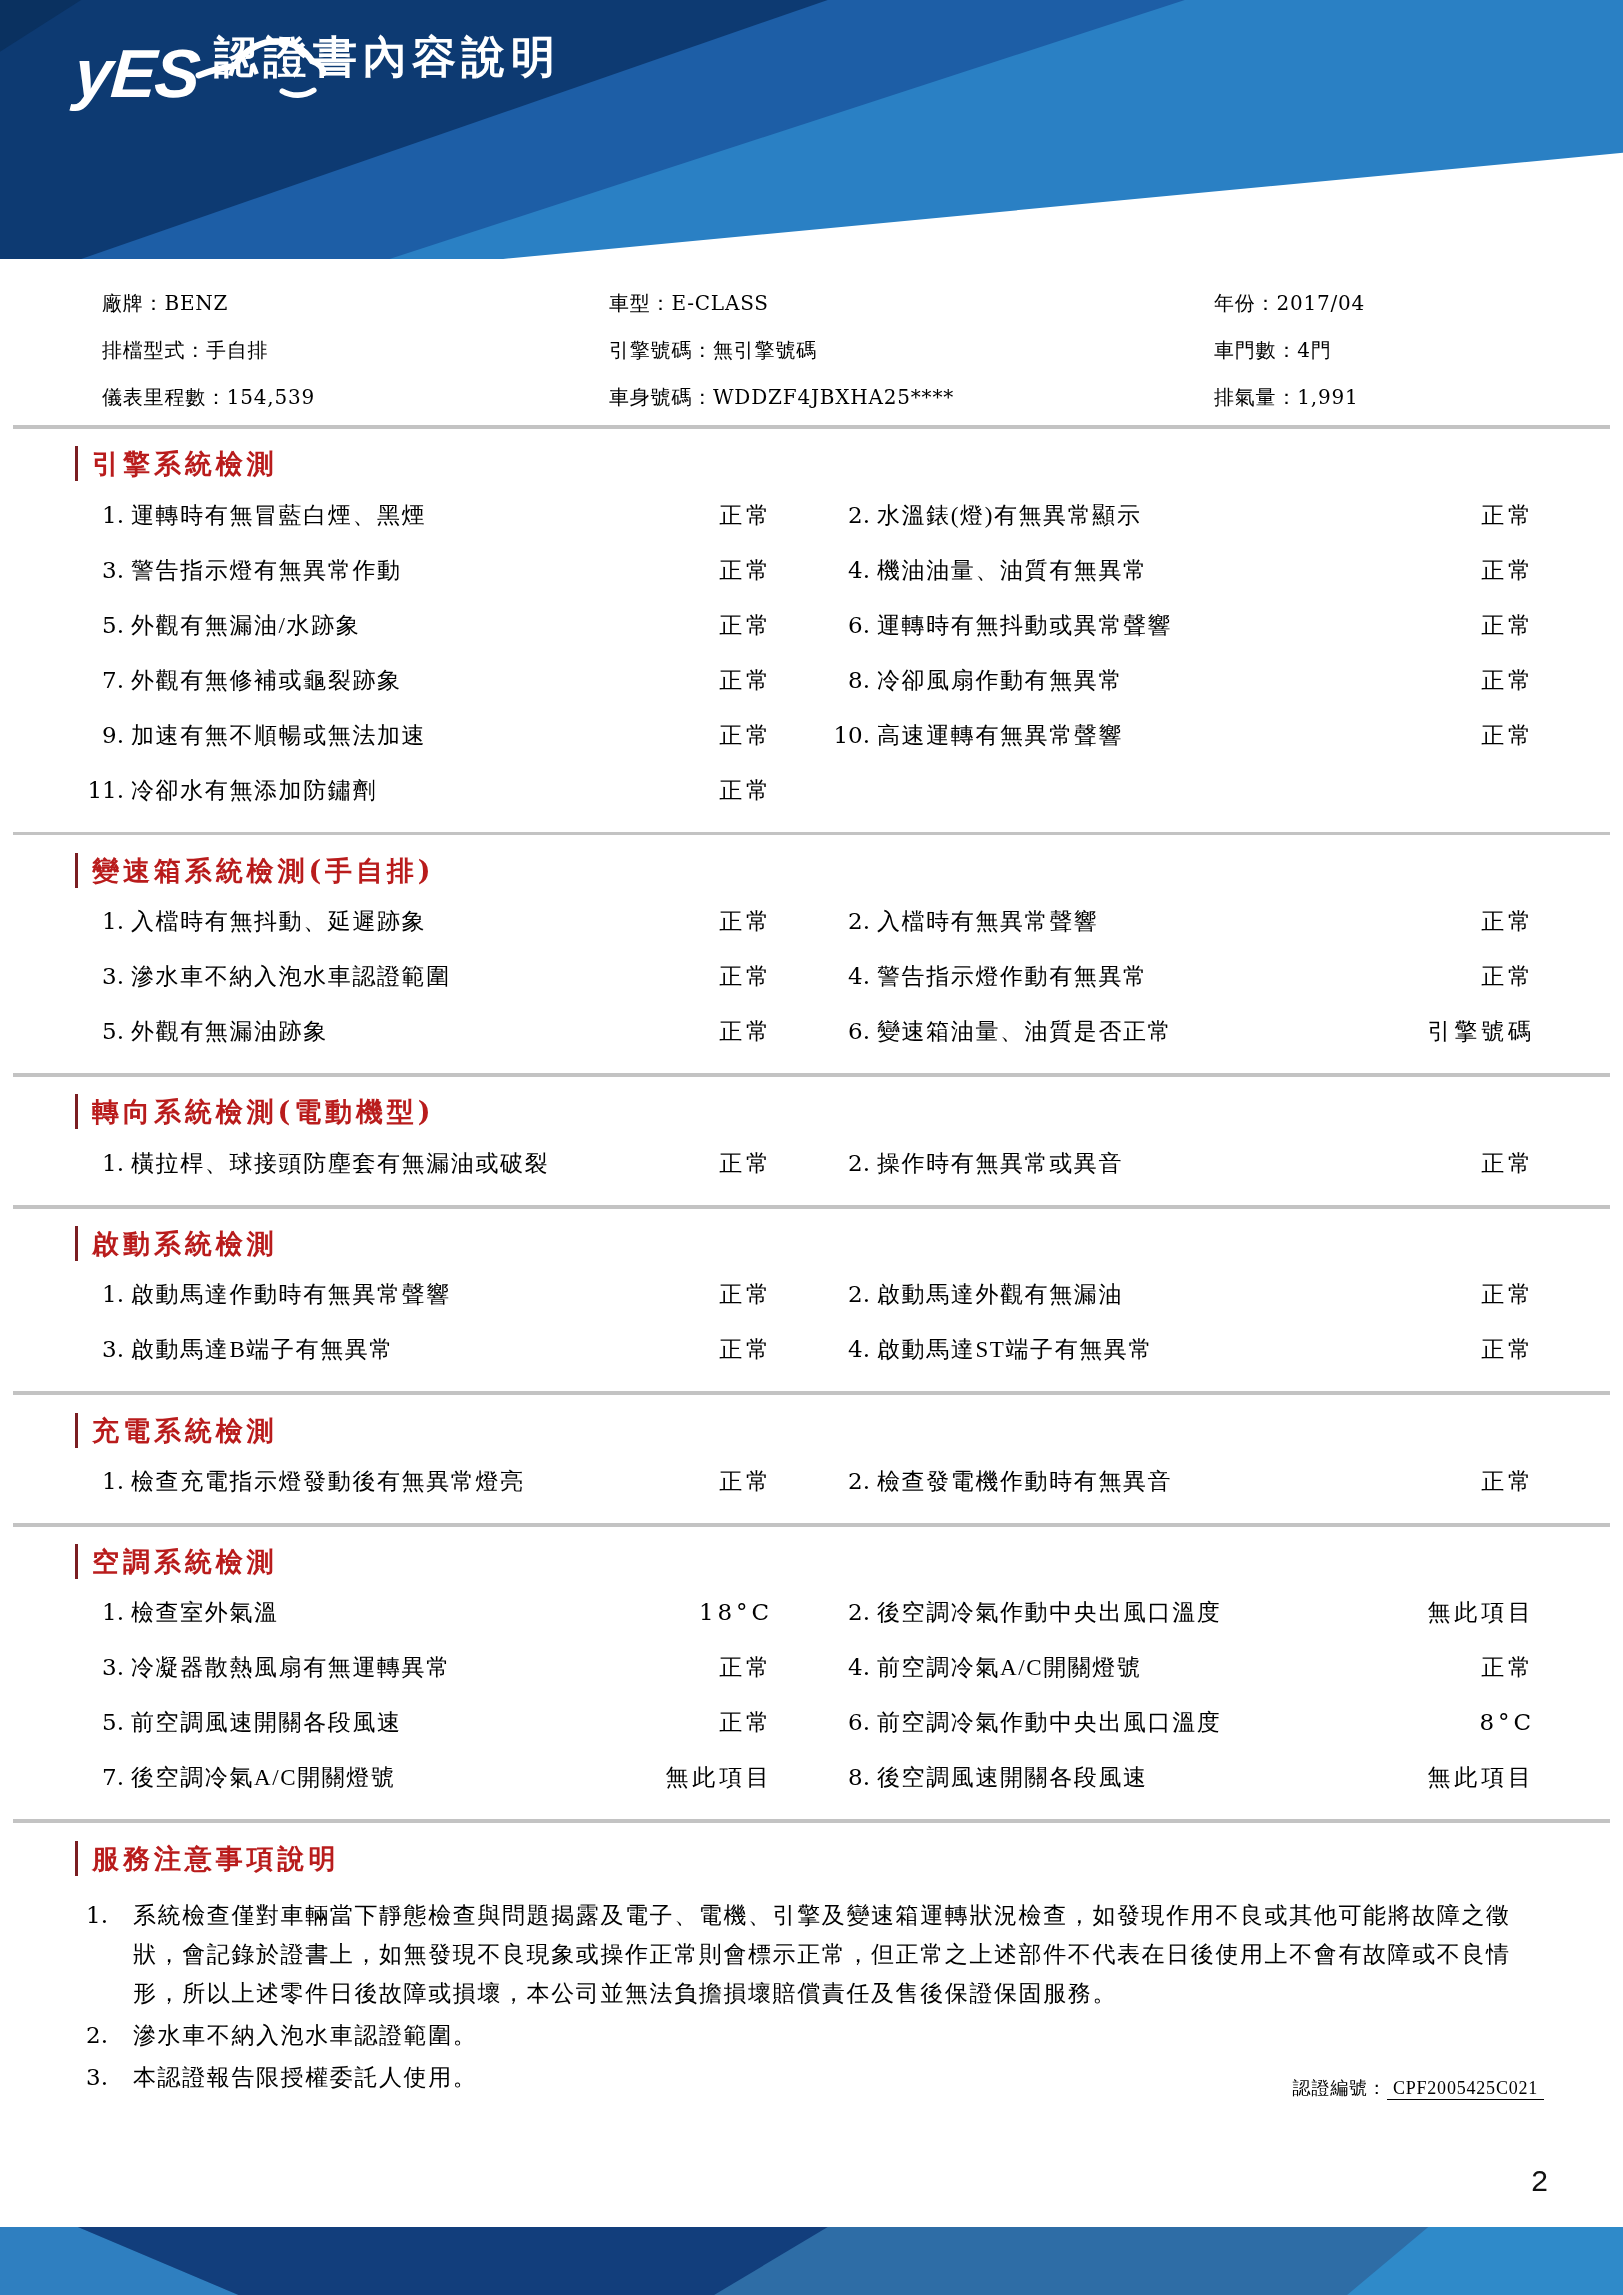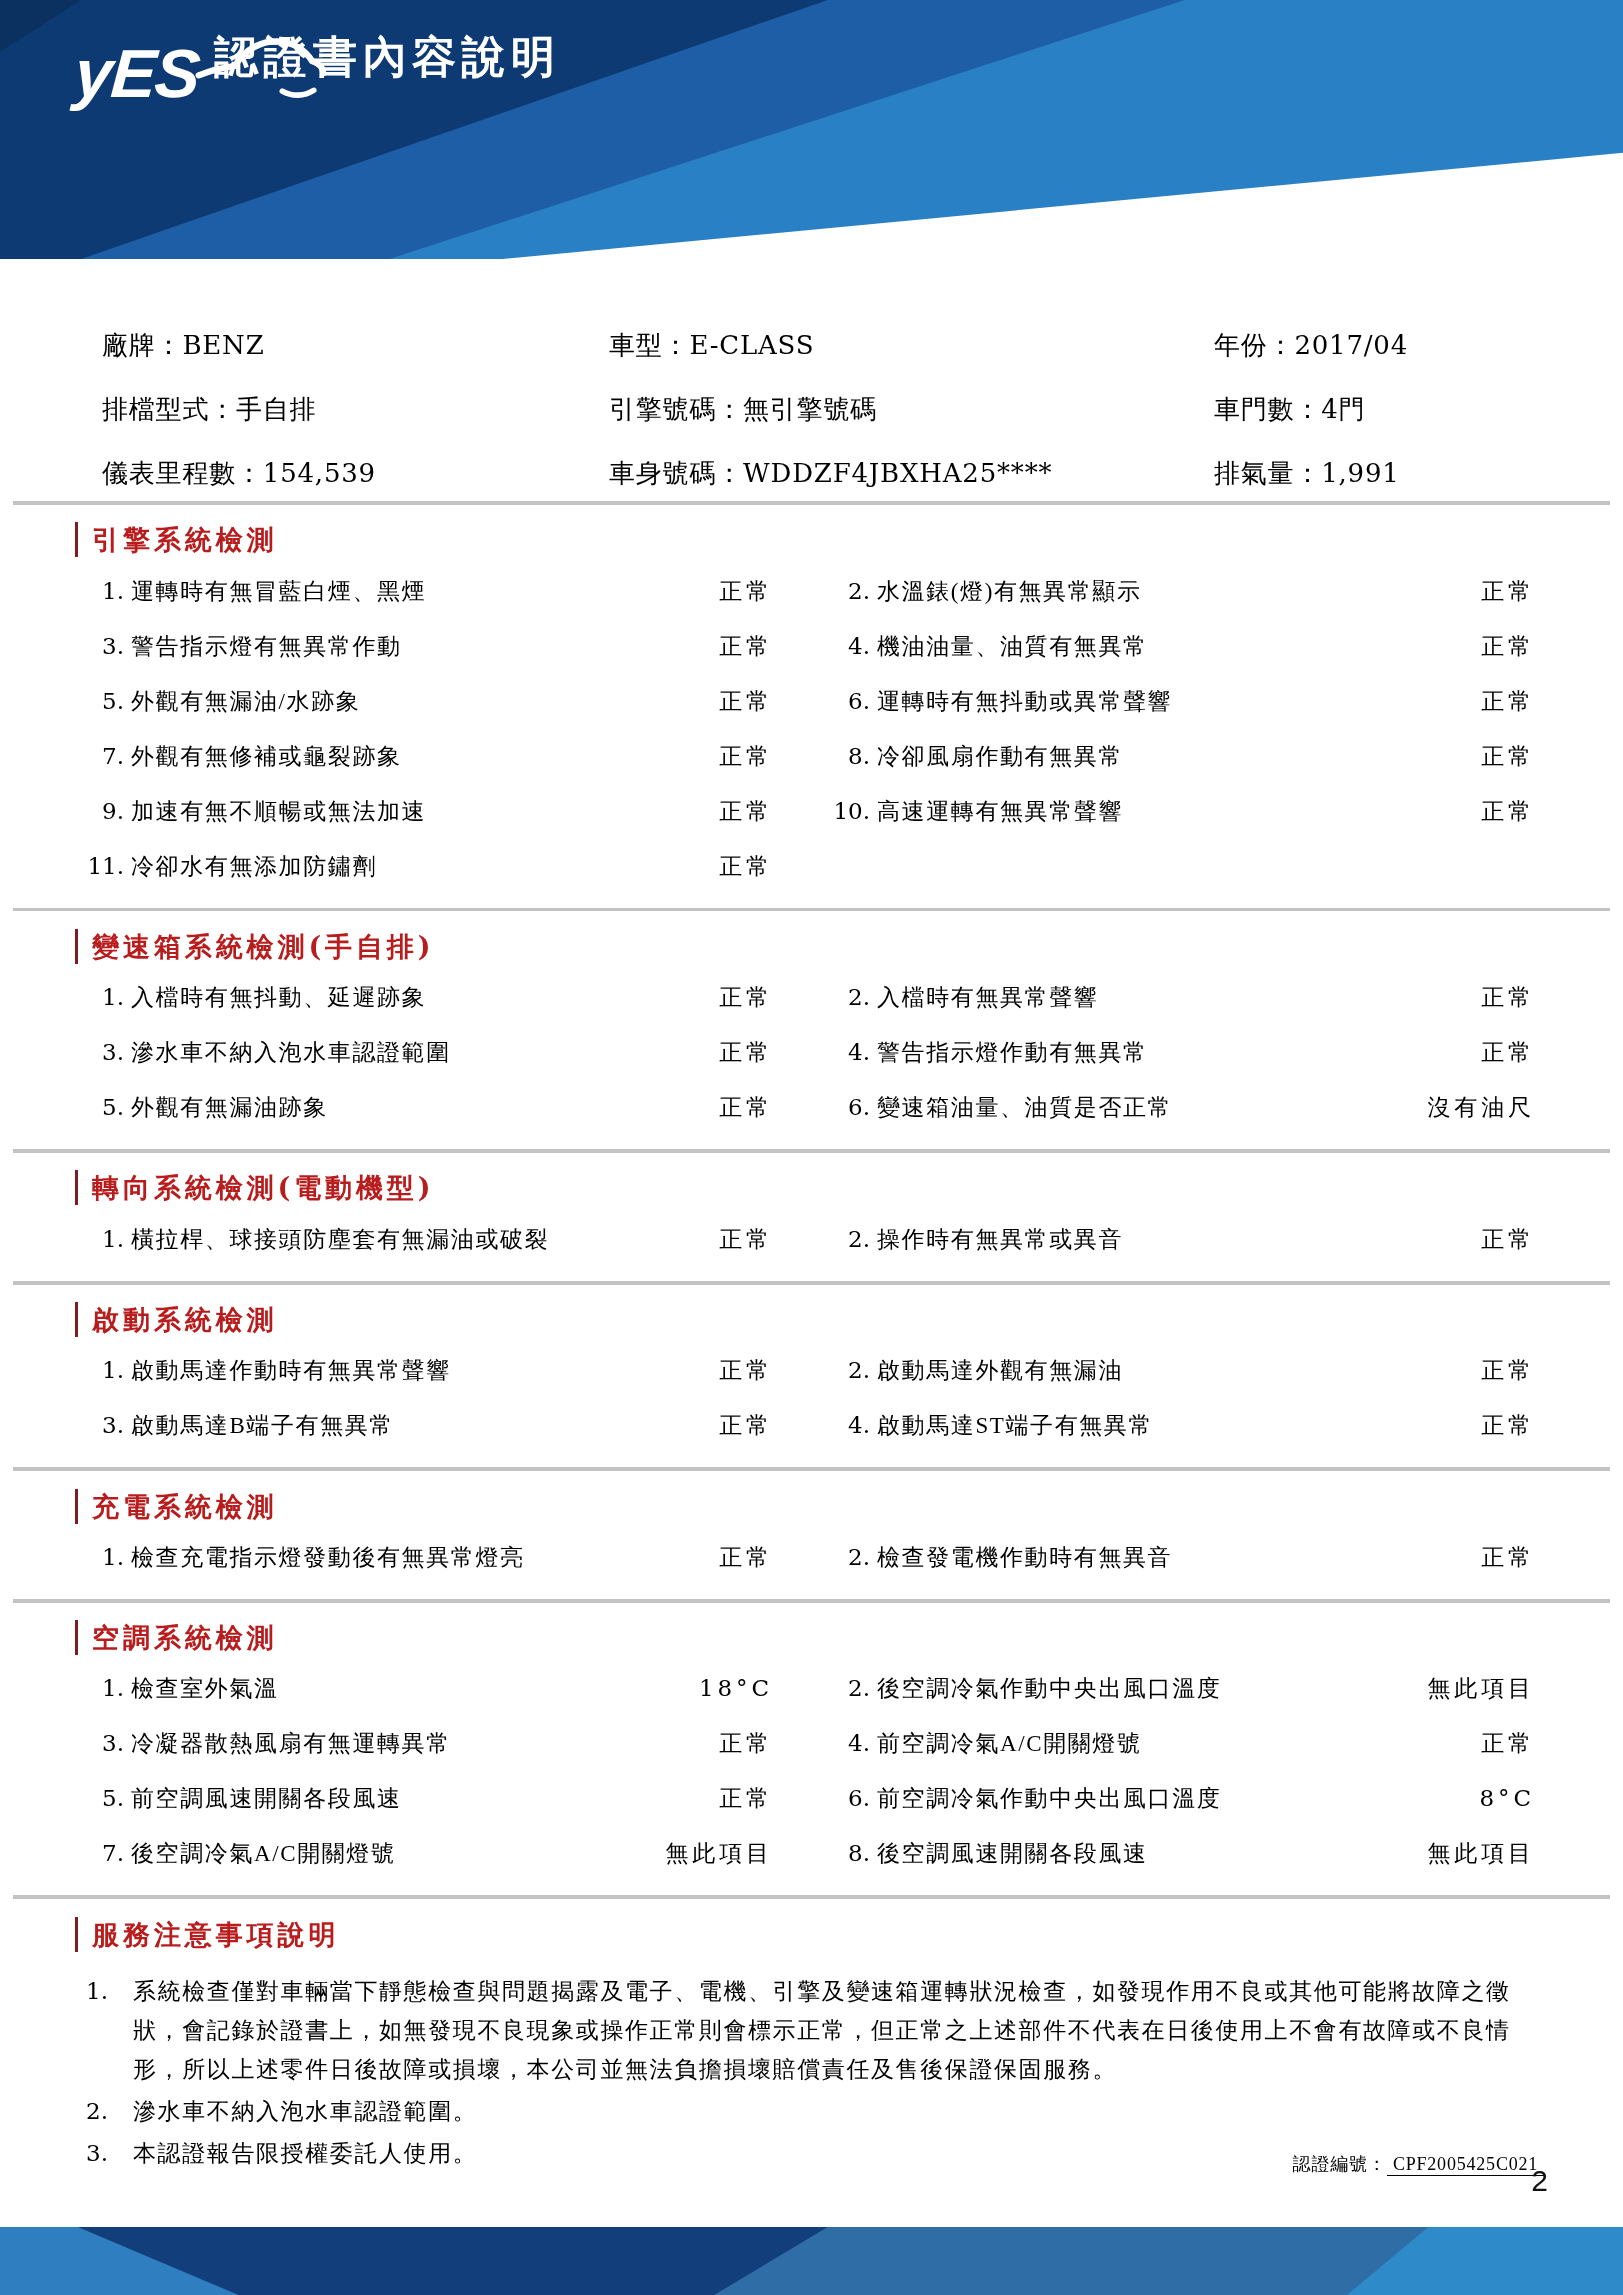--- a/index.html
+++ b/index.html
@@ -20,22 +20,22 @@
     font-family:"Liberation Sans","DejaVu Sans",sans-serif;font-style:italic;font-weight:900;
     font-size:68px;line-height:68px;color:#fff;letter-spacing:-1.6px;transform:skewX(-4deg);
   }
   .brand-car{margin-left:-4.7px;margin-bottom:4.7px;}
   .hdr-title{
     position:absolute;left:214px;top:28px;
     font-family:"Liberation Sans","DejaVu Sans",sans-serif;font-weight:bold;
     font-size:44px;color:#ffffff;letter-spacing:5.5px;white-space:nowrap;
   }
   
-  .info{margin:72px 31px 0 102px;display:grid;grid-template-columns:507px 605px auto;row-gap:36px;
-        font-size:26px;line-height:28px;letter-spacing:0.8px;}
+  .info{margin:30px 31px 0 102px;display:grid;grid-template-columns:507px 605px auto;row-gap:19px;
+        font-size:20px;line-height:28px;letter-spacing:0.8px;}
   
   .divider{height:3.9px;background:#c3c3c3;margin:14px 12.6px 0 12.6px;}
   
   .sec-head{display:flex;align-items:center;margin:17.3px 0 20.4px 75px;}
   .sec-bar{width:3.1px;height:35px;background:#7a1e22;margin-right:14px;flex:none;}
   .sec-title{font-size:27px;font-weight:bold;color:#b91c1c;letter-spacing:3.9px;line-height:35px;}
   .rows{margin-left:82px;margin-right:0;}
   .row{display:grid;grid-template-columns:573px 118px 55px 597px 110px;margin-bottom:28px;
        font-size:23px;line-height:27px;}
   .item{display:flex;}
@@ -217,21 +217,21 @@
         <div class="item">
             <span class="no">5.</span>
             <span class="txt">外觀有無漏油跡象</span>
           </div>
         <div class="val">正常</div>
           <div></div>
         <div class="item">
             <span class="no">6.</span>
             <span class="txt">變速箱油量、油質是否正常</span>
           </div>
-        <div class="val">沒有油尺</div>
+        <div class="val">引擎號碼</div>
       </div>
     </div>
   </div>
   <div class="divider"></div>
 
   <div>
     <div class="sec-head">
       <span class="sec-bar"></span>
       <span class="sec-title">轉向系統檢測(電動機型)</span>
     </div>

